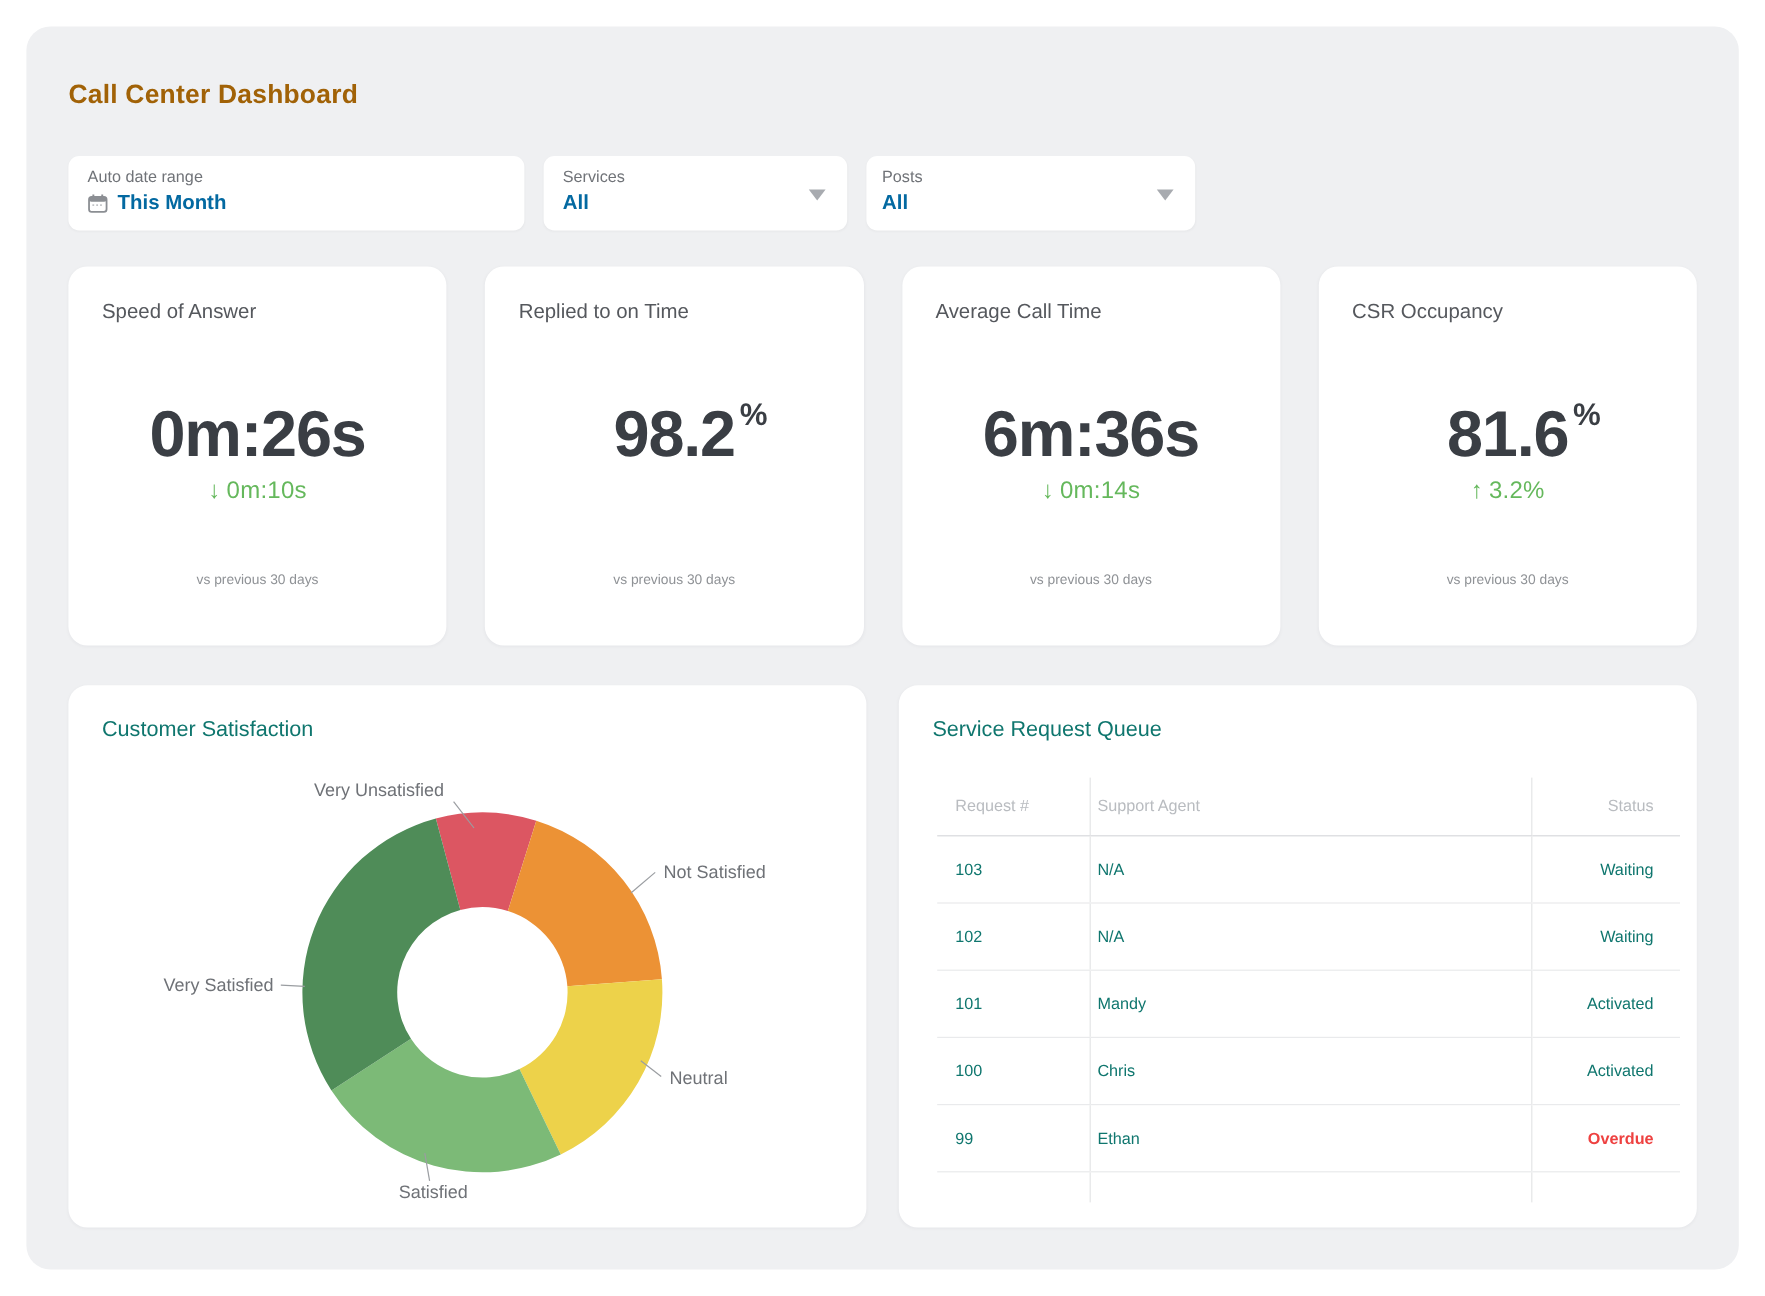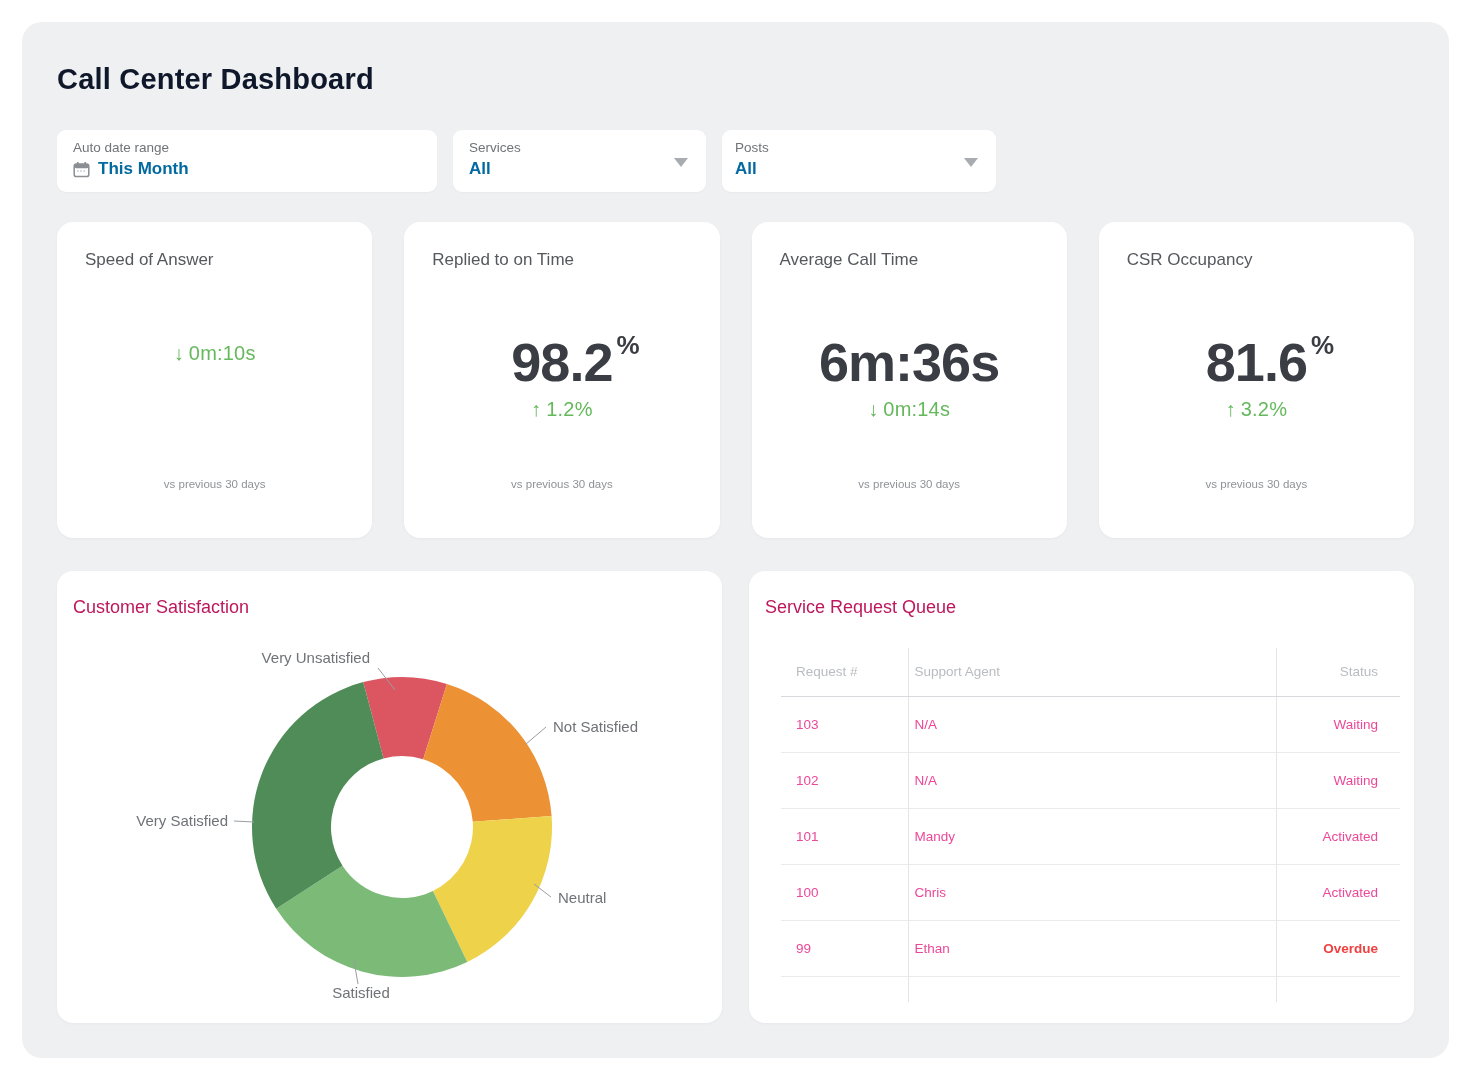--- a/index.html
+++ b/index.html
@@ -8,21 +8,21 @@
     width:1471px; height:1080px; position:relative; overflow:hidden;
     background:#ffffff;
     font-family:"Liberation Sans", sans-serif;
     -webkit-font-smoothing:antialiased;
   }
   .container {
     position:absolute; left:22px; top:22px; width:1427px; height:1036px;
     background:#eff0f2; border-radius:20px; padding:40px 35px 0 35px;
   }
   .page-title {
-    font-size:29px; font-weight:600; color:#0f172a; letter-spacing:.2px;
+    font-size:22px; font-weight:600; color:#a16207; letter-spacing:.2px;
     margin:0; line-height:34px;
   }
   
   .filters { display:flex; gap:16px; margin-top:34px; }
   .filter-box {
     background:#ffffff; border-radius:9px; height:62px; padding:9px 16px 0 16px;
     position:relative; cursor:pointer; box-shadow:0 1px 2px rgba(30,35,40,.03);
   }
   .filter-box.w1 { width:380px; }
   .filter-box.w2 { width:253px; }
@@ -62,33 +62,33 @@
   .kpi-note {
     position:absolute; bottom:48px; left:0; width:100%; text-align:center;
     font-size:11.5px; color:#8f9296;
   }
   
   .bottom-row { display:grid; grid-template-columns:1fr 1fr; gap:27px; margin-top:33px; }
   .panel {
     background:#ffffff; border-radius:16px; height:452px; position:relative;
     box-shadow:0 1px 3px rgba(30,35,40,.04);
   }
-  .panel-title { position:absolute; top:26px; left:16px; font-size:18px; color:#be185d; }
+  .panel-title { position:absolute; top:26px; left:28px; font-size:18px; color:#0f766e; }
   .donut-svg { position:absolute; left:0; top:0; width:663px; height:452px; }
   .donut-svg text { font-family:"Liberation Sans", sans-serif; font-size:15px; fill:#6f7277; }
   
   .srq-wrap { position:absolute; top:77px; left:32px; right:14px; }
   table.srq { border-collapse:collapse; width:100%; table-layout:fixed; }
   col.c-req    { width:127px; }
   col.c-status { width:124px; }
   .srq th {
     font-weight:400; font-size:13.5px; color:#b9bcc0; height:48px;
     border-bottom:1px solid #d8d9dc; text-align:left;padding-left:40px;
   }
-  .srq td { font-size:13.5px; color:#ec4899; height:56px; border-bottom:1px solid #e9eaec; }
+  .srq td { font-size:13.5px; color:#0f766e; height:56px; border-bottom:1px solid #e9eaec; }
   .srq .col-req { padding-left:15px; }
   .srq .col-agent { padding-left:6px; border-left:1px solid #e4e5e7; }
   .srq .col-status { padding-right:22px; border-left:1px solid #e4e5e7; text-align:right; }
   .srq td.col-status.overdue { color:#ee4140; font-weight:700; }
   .srq tr.trailing td { height:26px; border-bottom:none; }
 </style>
 </head>
 <body>
 
 <div class="container">
@@ -125,37 +125,38 @@
         </div>
       <span class="caret"></span>
     </div>
   </div>
 
   <div class="kpi-row">
 
     <div class="kpi-card">
       <div class="kpi-title">Speed of Answer</div>
       <div class="kpi-center">
+        <span class="kpi-value-wrap">
+          <span class="kpi-value">0m:26s</span>
+          
+        </span>
         <div class="kpi-change">
           <span class="arr">↓</span><span>0m:10s</span>
         </div>
       </div>
       <div class="kpi-note">vs previous 30 days</div>
     </div>
 
     <div class="kpi-card">
       <div class="kpi-title">Replied to on Time</div>
       <div class="kpi-center">
         <span class="kpi-value-wrap">
           <span class="kpi-value">98.2</span>
           <span class="kpi-unit">%</span>
         </span>
-        <div class="kpi-change">
-          <span class="arr">↑</span><span>1.2%</span>
-        </div>
       </div>
       <div class="kpi-note">vs previous 30 days</div>
     </div>
 
     <div class="kpi-card">
       <div class="kpi-title">Average Call Time</div>
       <div class="kpi-center">
         <span class="kpi-value-wrap">
           <span class="kpi-value">6m:36s</span>
           

